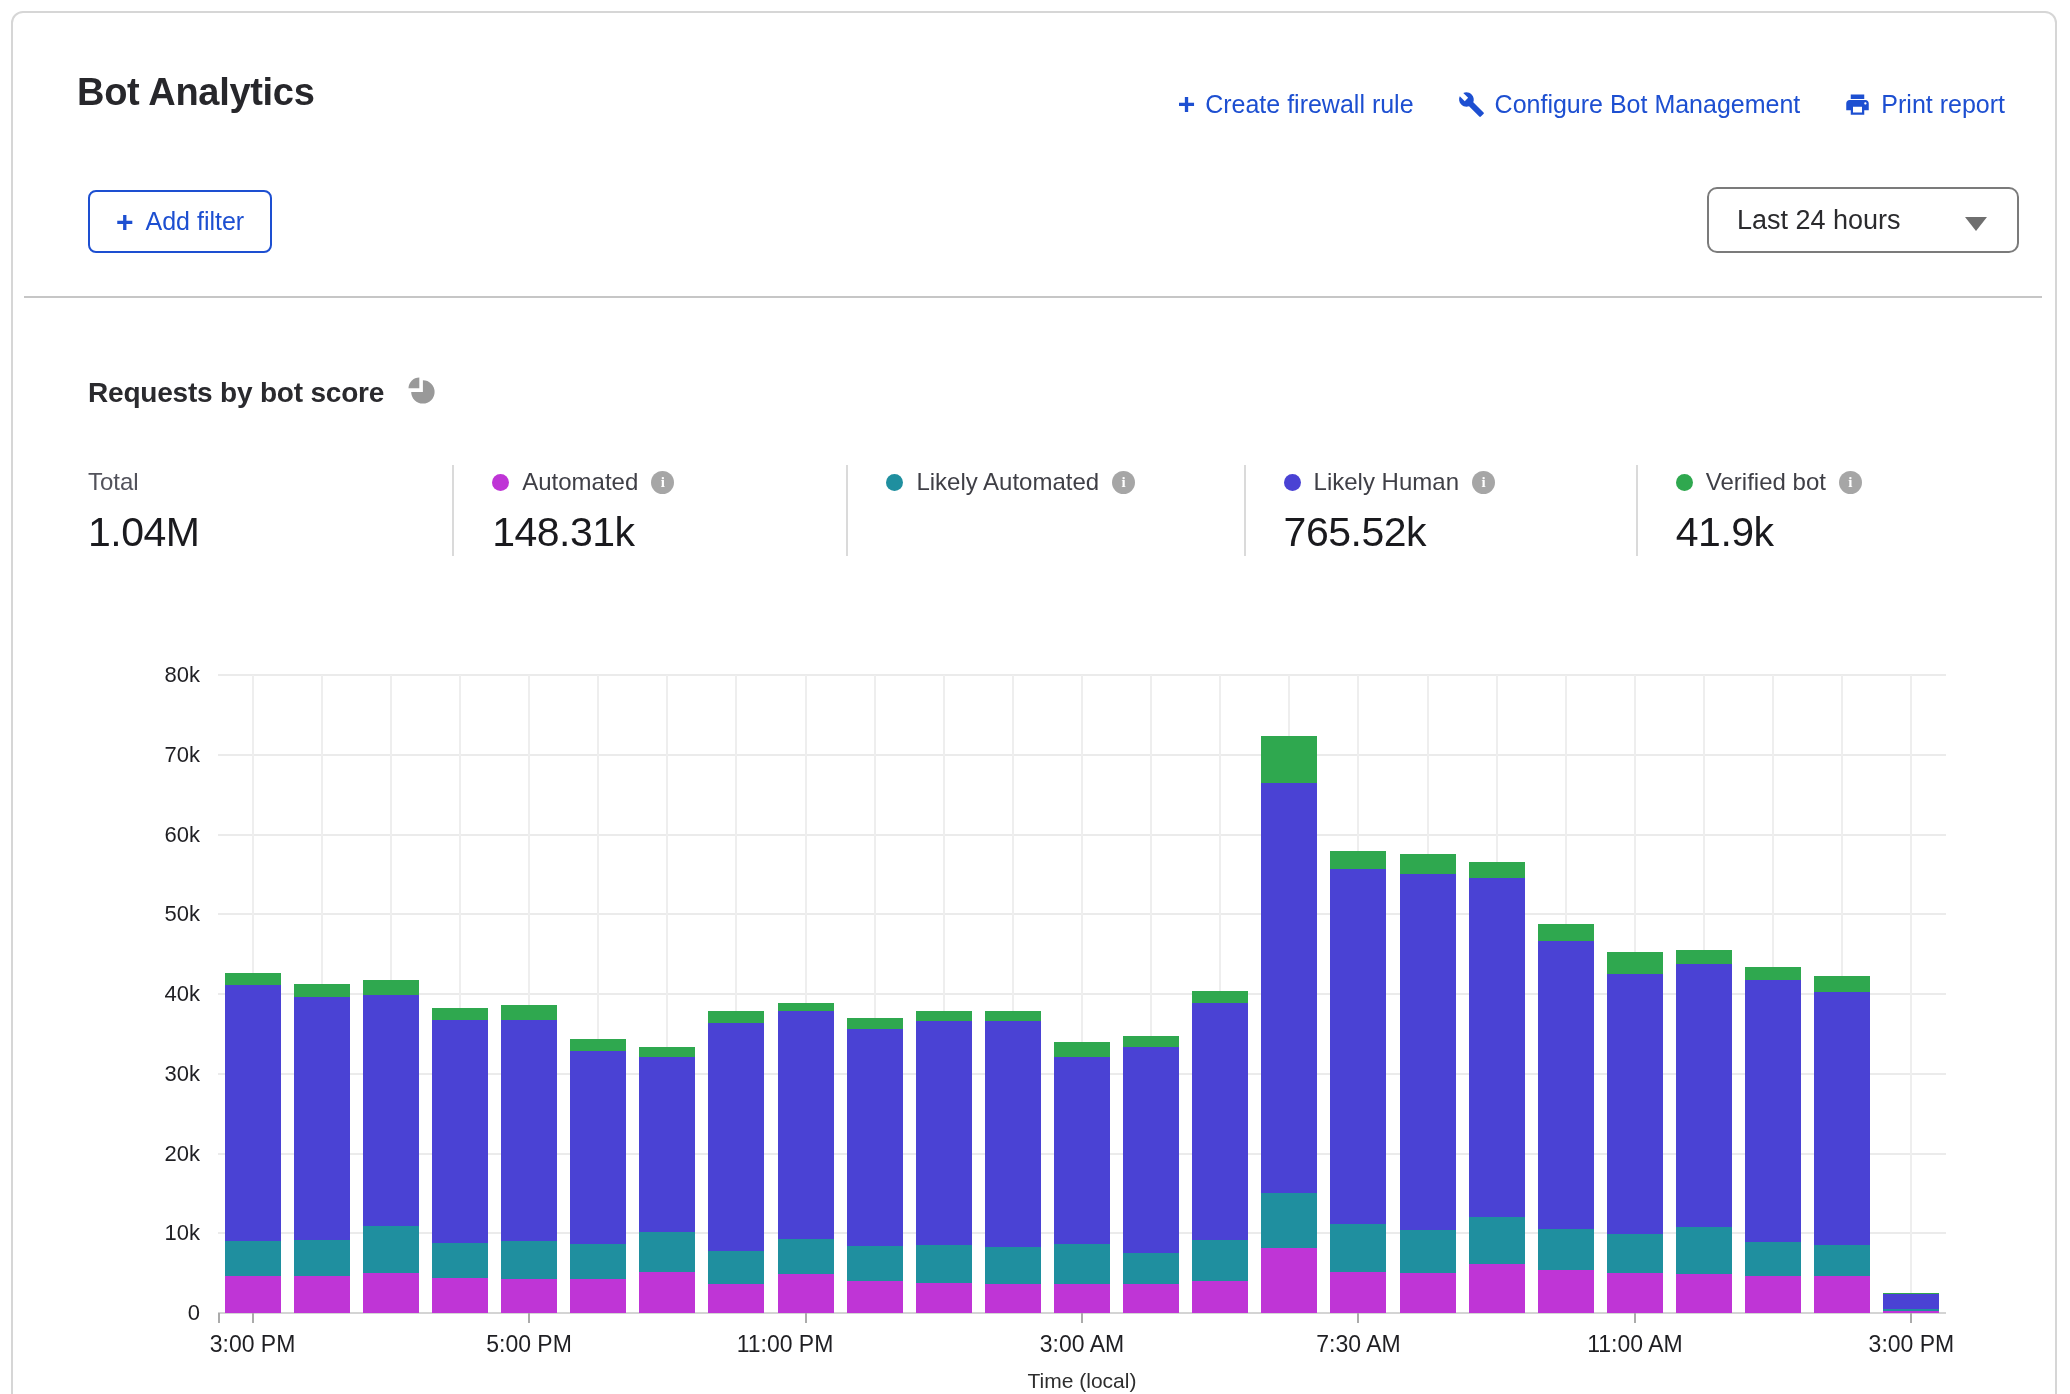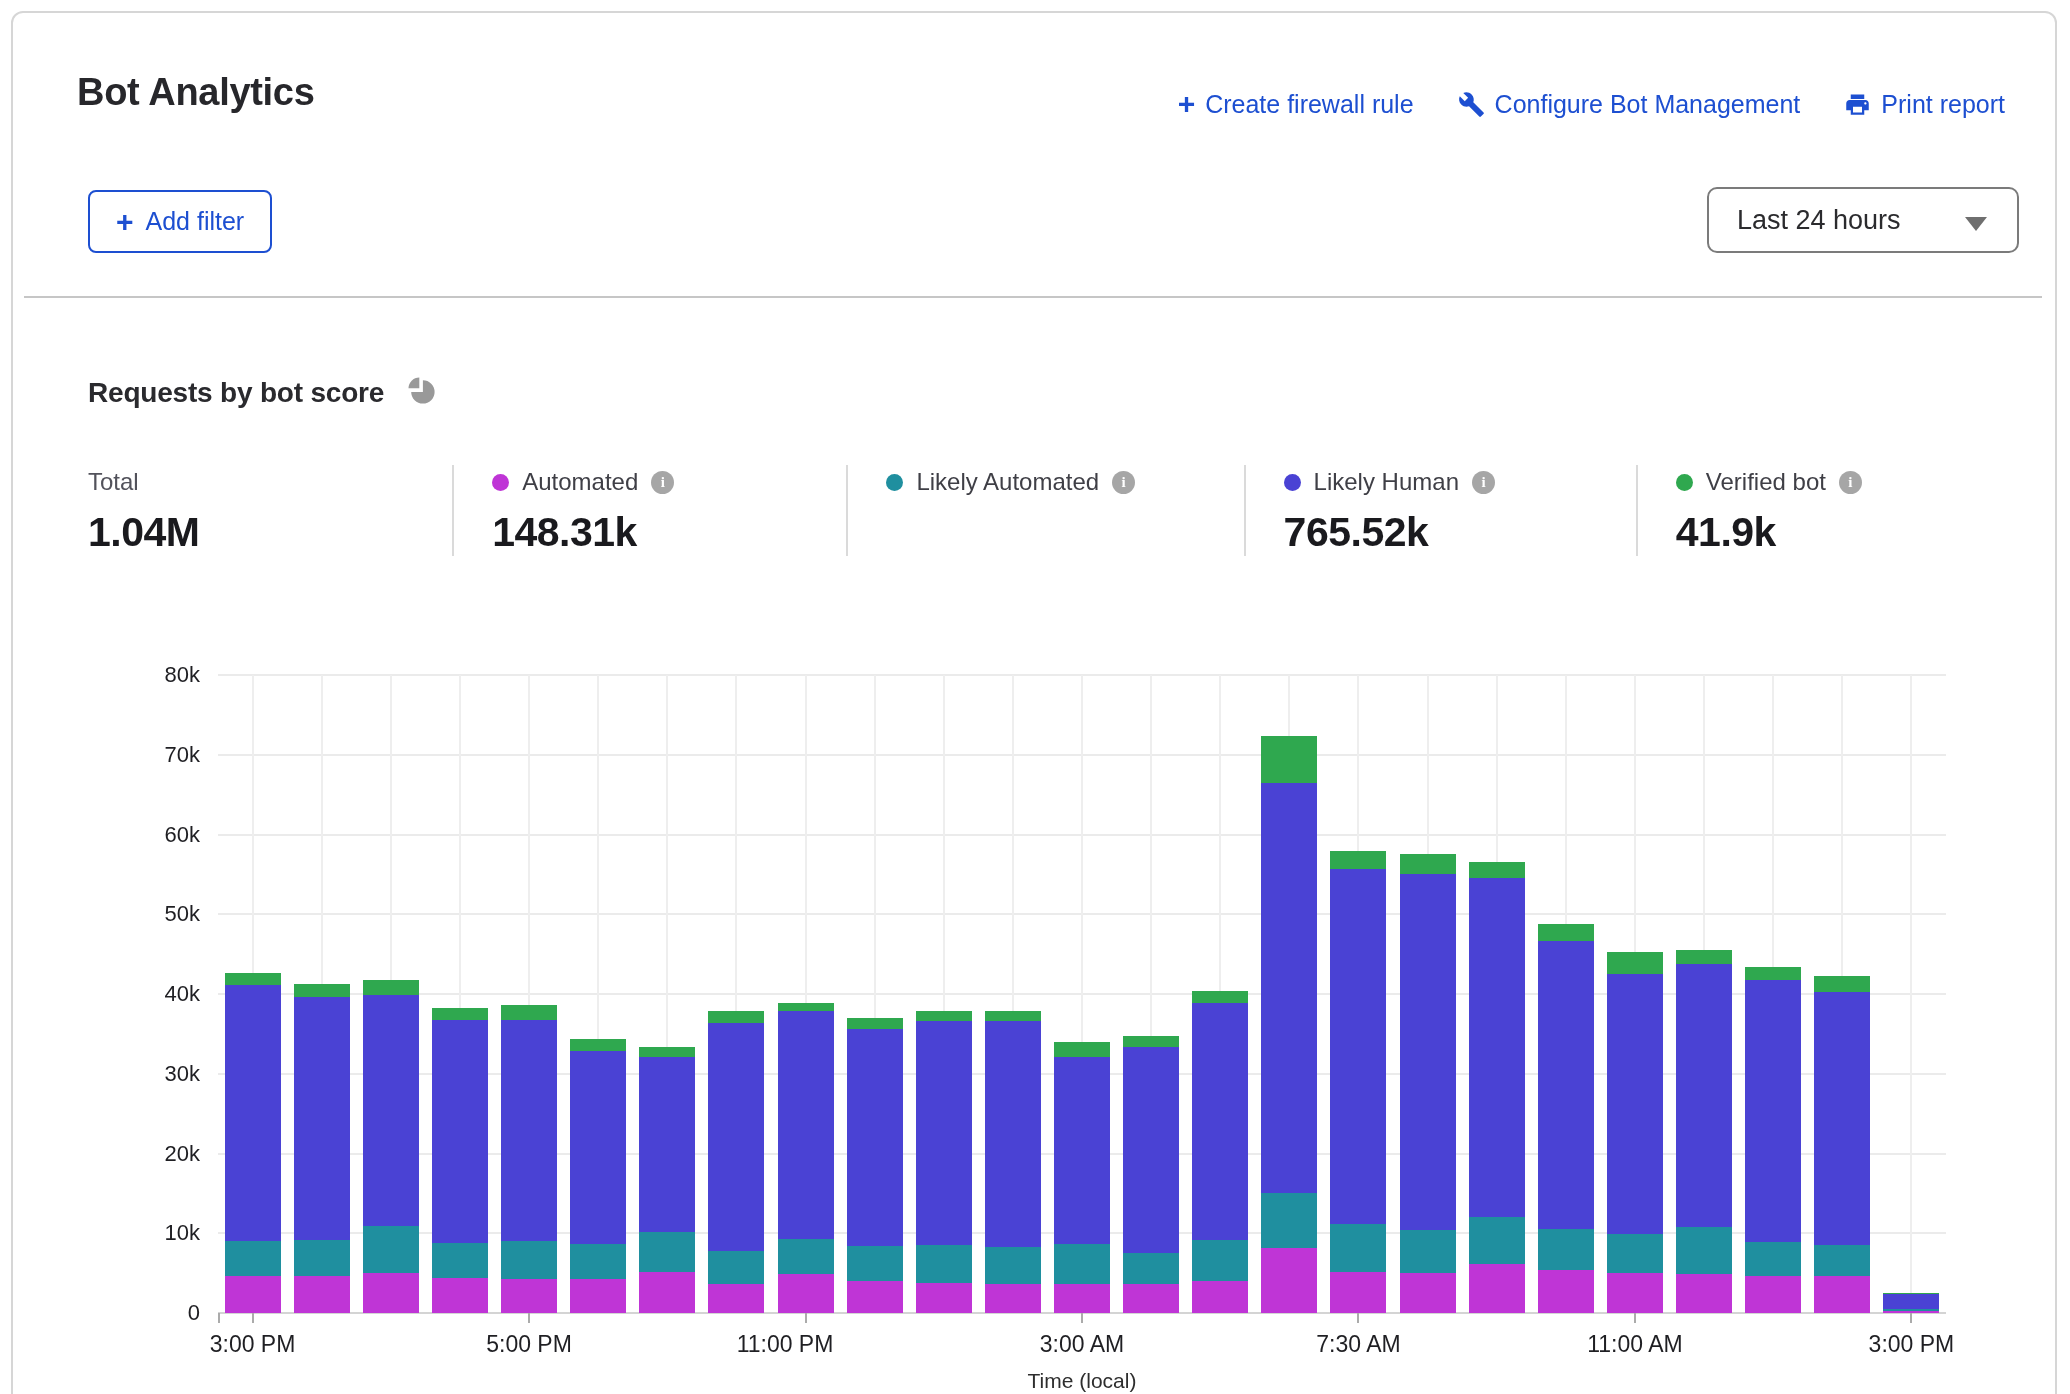--- a/index.html
+++ b/index.html
@@ -45,21 +45,21 @@
   .stat + .stat { border-left:2px solid #dadada; padding-left:38px; }
   .stat-0 { width:365px; } .stat-1 { width:395px; } .stat-2 { width:398px; }
   .stat-3 { width:393px; } .stat-4 { width:400px; }
   .stat-label-row { display:flex; align-items:center; gap:13px; height:34px; }
   .stat-label { font-size:24px; color:#3f3f46; }
   .stat-label.muted { color:#52525b; }
   .legend-dot { width:17px; height:17px; border-radius:50%; flex:0 0 auto; }
   .info-icon { width:23px; height:23px; border-radius:50%; background:#a6a6a6; color:#fff;
                font-size:15px; font-weight:700; display:flex; align-items:center;
                justify-content:center; font-family:"Liberation Serif", serif; cursor:pointer; }
-  .stat-value { margin-top:10px; font-size:41px; font-weight:700; color:#1a1a1e; letter-spacing:-.5px; }
+  .stat-value { margin-top:10px; font-size:41px; font-weight:400; color:#1a1a1e; letter-spacing:-.5px; }
 
   
   .chart { position:absolute; left:0; top:630px; width:2070px; height:764px; }
   .plot { position:absolute; left:205px; top:32px; width:1728px; height:638px; }
   .hgrid { position:absolute; left:0; right:0; height:2px; background:#ebebeb; }
   .vgrid { position:absolute; top:0; bottom:0; width:2px; background:#eeeeee; }
   .axis-line { position:absolute; left:0; right:0; bottom:-1px; height:2px; background:#d4d4d4; }
   .y-labels { position:absolute; left:95px; top:32px; width:92px; height:638px; }
   .y-tick-label { position:absolute; right:0; width:92px; text-align:right; font-size:22px;
                   color:#1f1f23; line-height:22px; }

